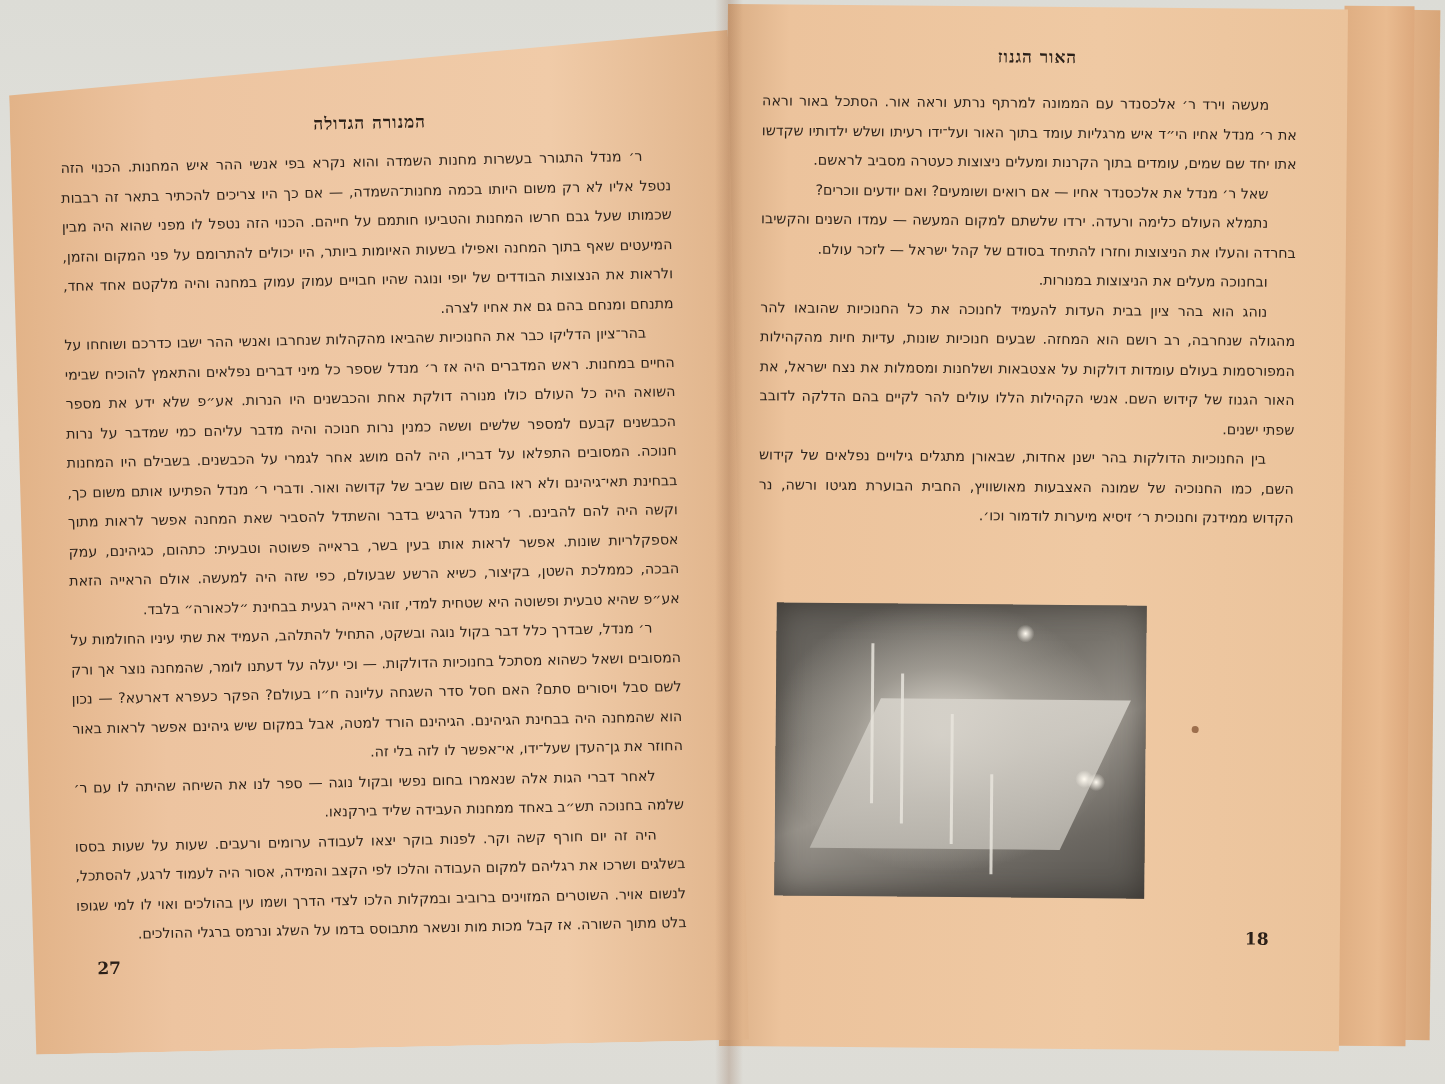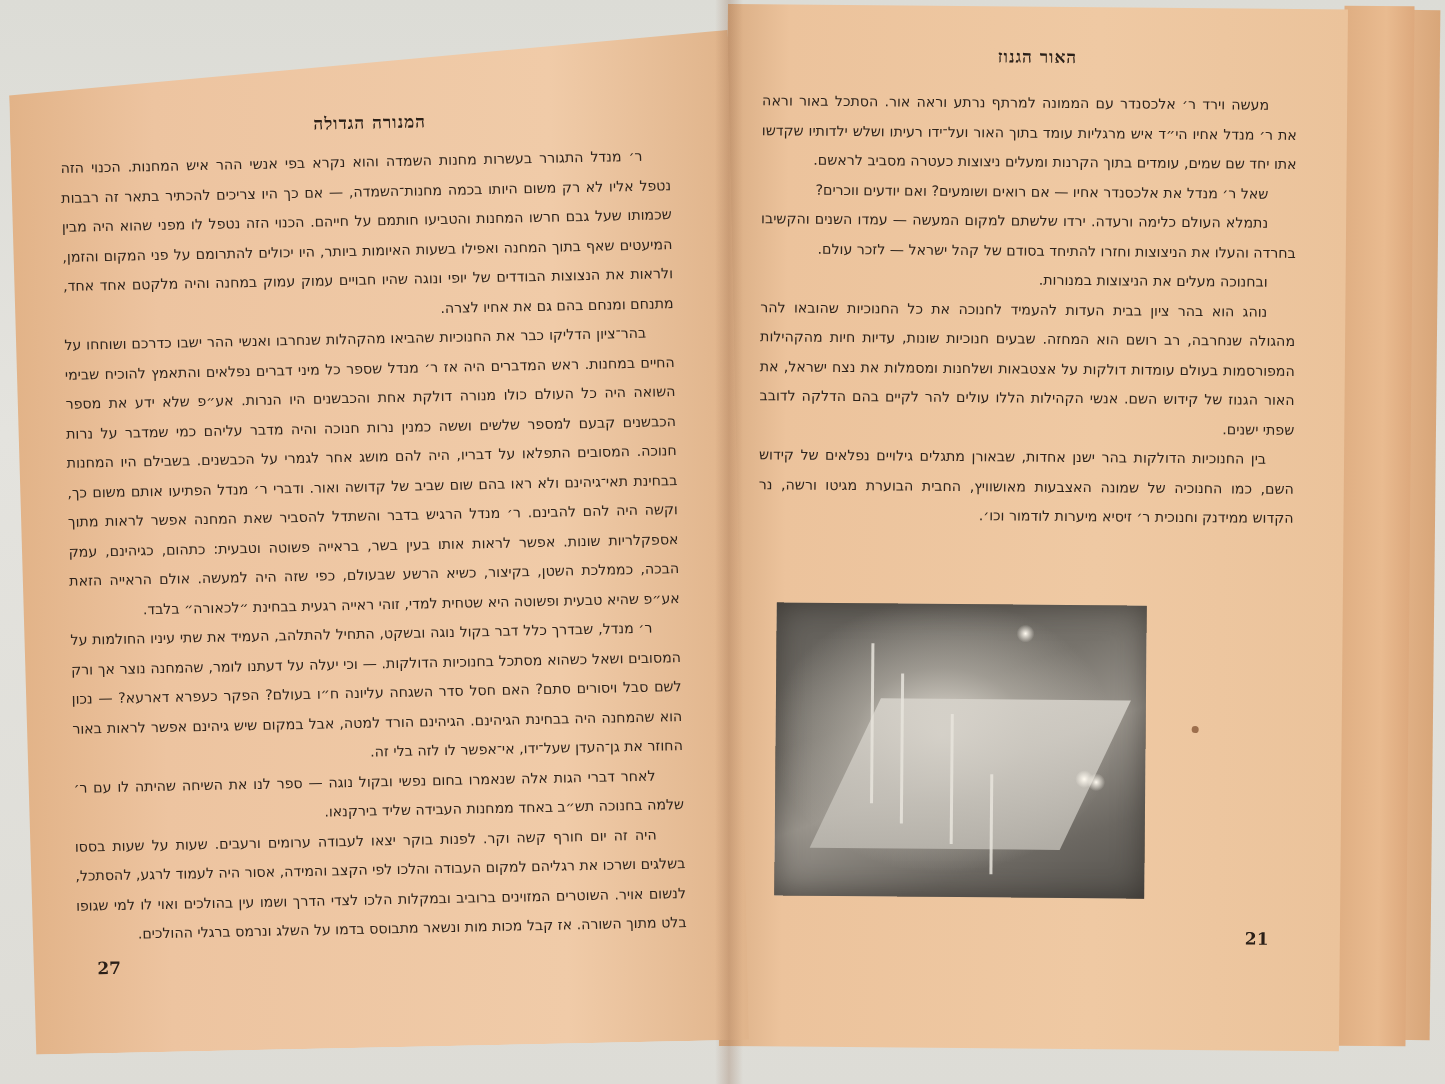--- a/index.html
+++ b/index.html
@@ -113,21 +113,21 @@
     <div class="table-cloth"></div>
     <div class="candle" style="left:95px;top:40px;height:160px;"></div>
     <div class="candle" style="left:125px;top:70px;height:150px;"></div>
     <div class="candle" style="left:175px;top:110px;height:130px;"></div>
     <div class="candle" style="left:215px;top:170px;height:100px;"></div>
     <div class="glow" style="left:300px;top:165px;"></div>
     <div class="glow" style="left:312px;top:168px;"></div>
     <div class="glow" style="left:240px;top:20px;"></div>
   </div>
   <div class="spot" style="left:470px;top:718px;width:7px;height:7px;"></div>
-  <div class="page-number" id="right-pagenum">21</div>
+  <div class="page-number" id="right-pagenum">18</div>
 </div>
 
 <div class="page" id="page-left">
   <h2 class="page-title" id="left-title">המנורה הגדולה</h2>
   <div class="text-block" id="left-text">
     <p class="para">ר׳ מנדל התגורר בעשרות מחנות השמדה והוא נקרא בפי אנשי ההר איש המחנות. הכנוי הזה נטפל אליו לא רק משום היותו בכמה מחנות־השמדה, — אם כך היו צריכים להכתיר בתאר זה רבבות שכמותו שעל גבם חרשו המחנות והטביעו חותמם על חייהם. הכנוי הזה נטפל לו מפני שהוא היה מבין המיעטים שאף בתוך המחנה ואפילו בשעות האיומות ביותר, היו יכולים להתרומם על פני המקום והזמן, ולראות את הנצוצות הבודדים של יופי ונוגה שהיו חבויים עמוק עמוק במחנה והיה מלקטם אחד אחד, מתנחם ומנחם בהם גם את אחיו לצרה.</p>
     <p class="para">בהר־ציון הדליקו כבר את החנוכיות שהביאו מהקהלות שנחרבו ואנשי ההר ישבו כדרכם ושוחחו על החיים במחנות. ראש המדברים היה אז ר׳ מנדל שספר כל מיני דברים נפלאים והתאמץ להוכיח שבימי השואה היה כל העולם כולו מנורה דולקת אחת והכבשנים היו הנרות. אע״פ שלא ידע את מספר הכבשנים קבעם למספר שלשים וששה כמנין נרות חנוכה והיה מדבר עליהם כמי שמדבר על נרות חנוכה. המסובים התפלאו על דבריו, היה להם מושג אחר לגמרי על הכבשנים. בשבילם היו המחנות בבחינת תאי־גיהינם ולא ראו בהם שום שביב של קדושה ואור. ודברי ר׳ מנדל הפתיעו אותם משום כך, וקשה היה להם להבינם. ר׳ מנדל הרגיש בדבר והשתדל להסביר שאת המחנה אפשר לראות מתוך אספקלריות שונות. אפשר לראות אותו בעין בשר, בראייה פשוטה וטבעית: כתהום, כגיהינם, עמק הבכה, כממלכת השטן, בקיצור, כשיא הרשע שבעולם, כפי שזה היה למעשה. אולם הראייה הזאת אע״פ שהיא טבעית ופשוטה היא שטחית למדי, זוהי ראייה רגעית בבחינת ״לכאורה״ בלבד.</p>
     <p class="para">ר׳ מנדל, שבדרך כלל דבר בקול נוגה ובשקט, התחיל להתלהב, העמיד את שתי עיניו החולמות על המסובים ושאל כשהוא מסתכל בחנוכיות הדולקות. — וכי יעלה על דעתנו לומר, שהמחנה נוצר אך ורק לשם סבל ויסורים סתם? האם חסל סדר השגחה עליונה ח״ו בעולם? הפקר כעפרא דארעא? — נכון הוא שהמחנה היה בבחינת הגיהינם. הגיהינם הורד למטה, אבל במקום שיש גיהינם אפשר לראות באור החוזר את גן־העדן שעל־ידו, אי־אפשר לו לזה בלי זה.</p>
     <p class="para">לאחר דברי הגות אלה שנאמרו בחום נפשי ובקול נוגה — ספר לנו את השיחה שהיתה לו עם ר׳ שלמה בחנוכה תש״ב באחד ממחנות העבידה שליד בירקנאו.</p>
     <p class="para">היה זה יום חורף קשה וקר. לפנות בוקר יצאו לעבודה ערומים ורעבים. שעות על שעות בססו בשלגים ושרכו את רגליהם למקום העבודה והלכו לפי הקצב והמידה, אסור היה לעמוד לרגע, להסתכל, לנשום אויר. השוטרים המזוינים ברוביב ובמקלות הלכו לצדי הדרך ושמו עין בהולכים ואוי לו למי שגופו בלט מתוך השורה. אז קבל מכות מות ונשאר מתבוסס בדמו על השלג ונרמס ברגלי ההולכים.</p>

